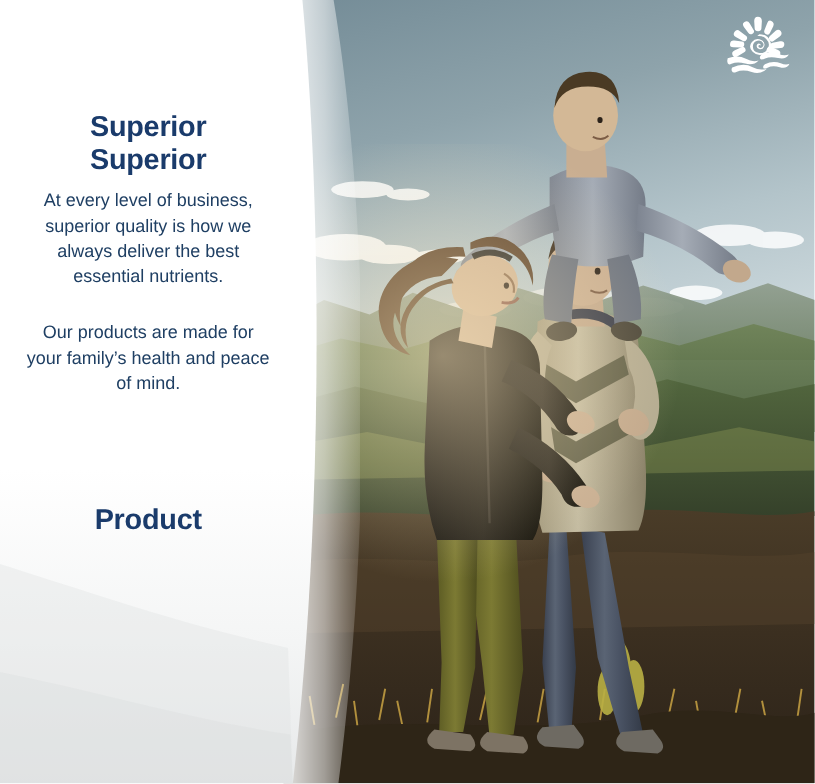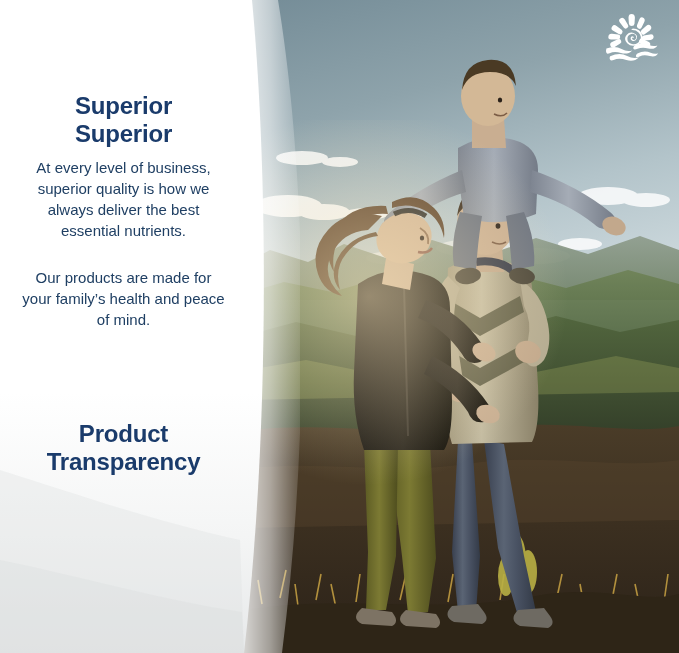--- a/index.html
+++ b/index.html
@@ -309,21 +309,20 @@
       <p class="body">At every level of business, superior quality is how we always deliver the best essential nutrients.</p>
     </div>
 
     <div class="block b2">
       <p class="body">Our products are made for your family’s health and peace of mind.</p>
     </div>
 
     <div class="block b3">
       <div class="headline">
         <div>Product</div>
-        <div>Transparency</div>
       </div>
     </div>
 
   </div>
 
   <div class="logo">
     <svg viewBox="0 0 54 50" aria-hidden="true">
       <g fill="#ffffff">
 
         <path d="M27.5 2 q3.2 0 3.4 3.4 l-0.4 6.4 q-0.2 2.2 -2.8 2.2 q-2.6 0 -2.8 -2.2 l-0.4 -6.4 q0.2 -3.4 3 -3.4 Z"></path>

